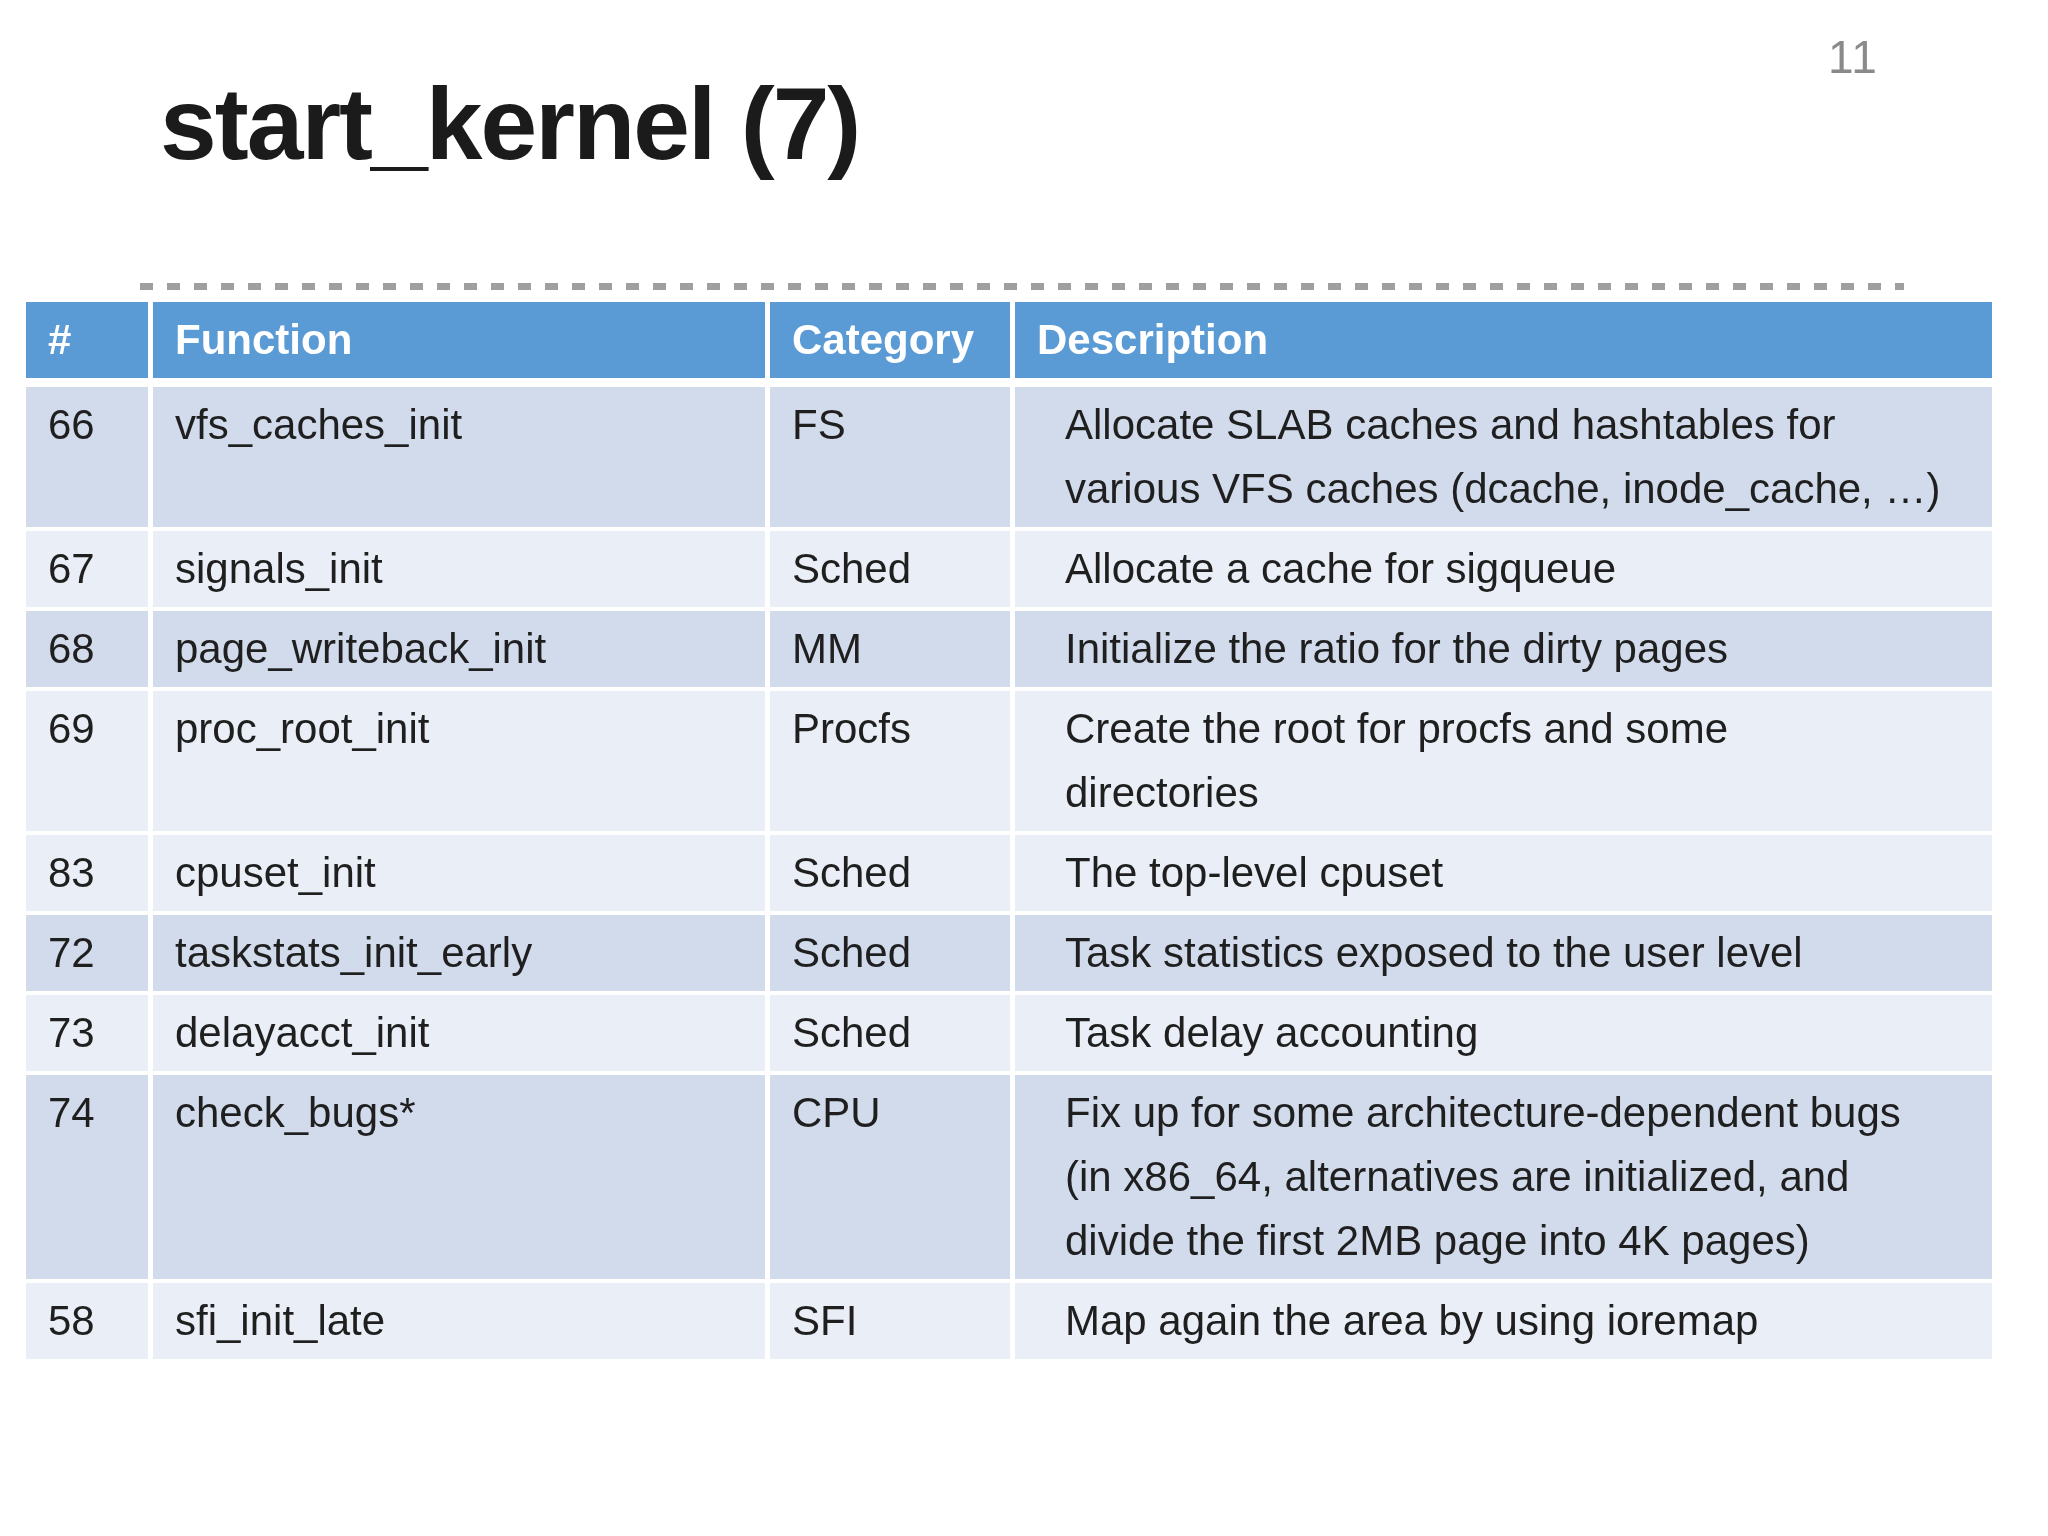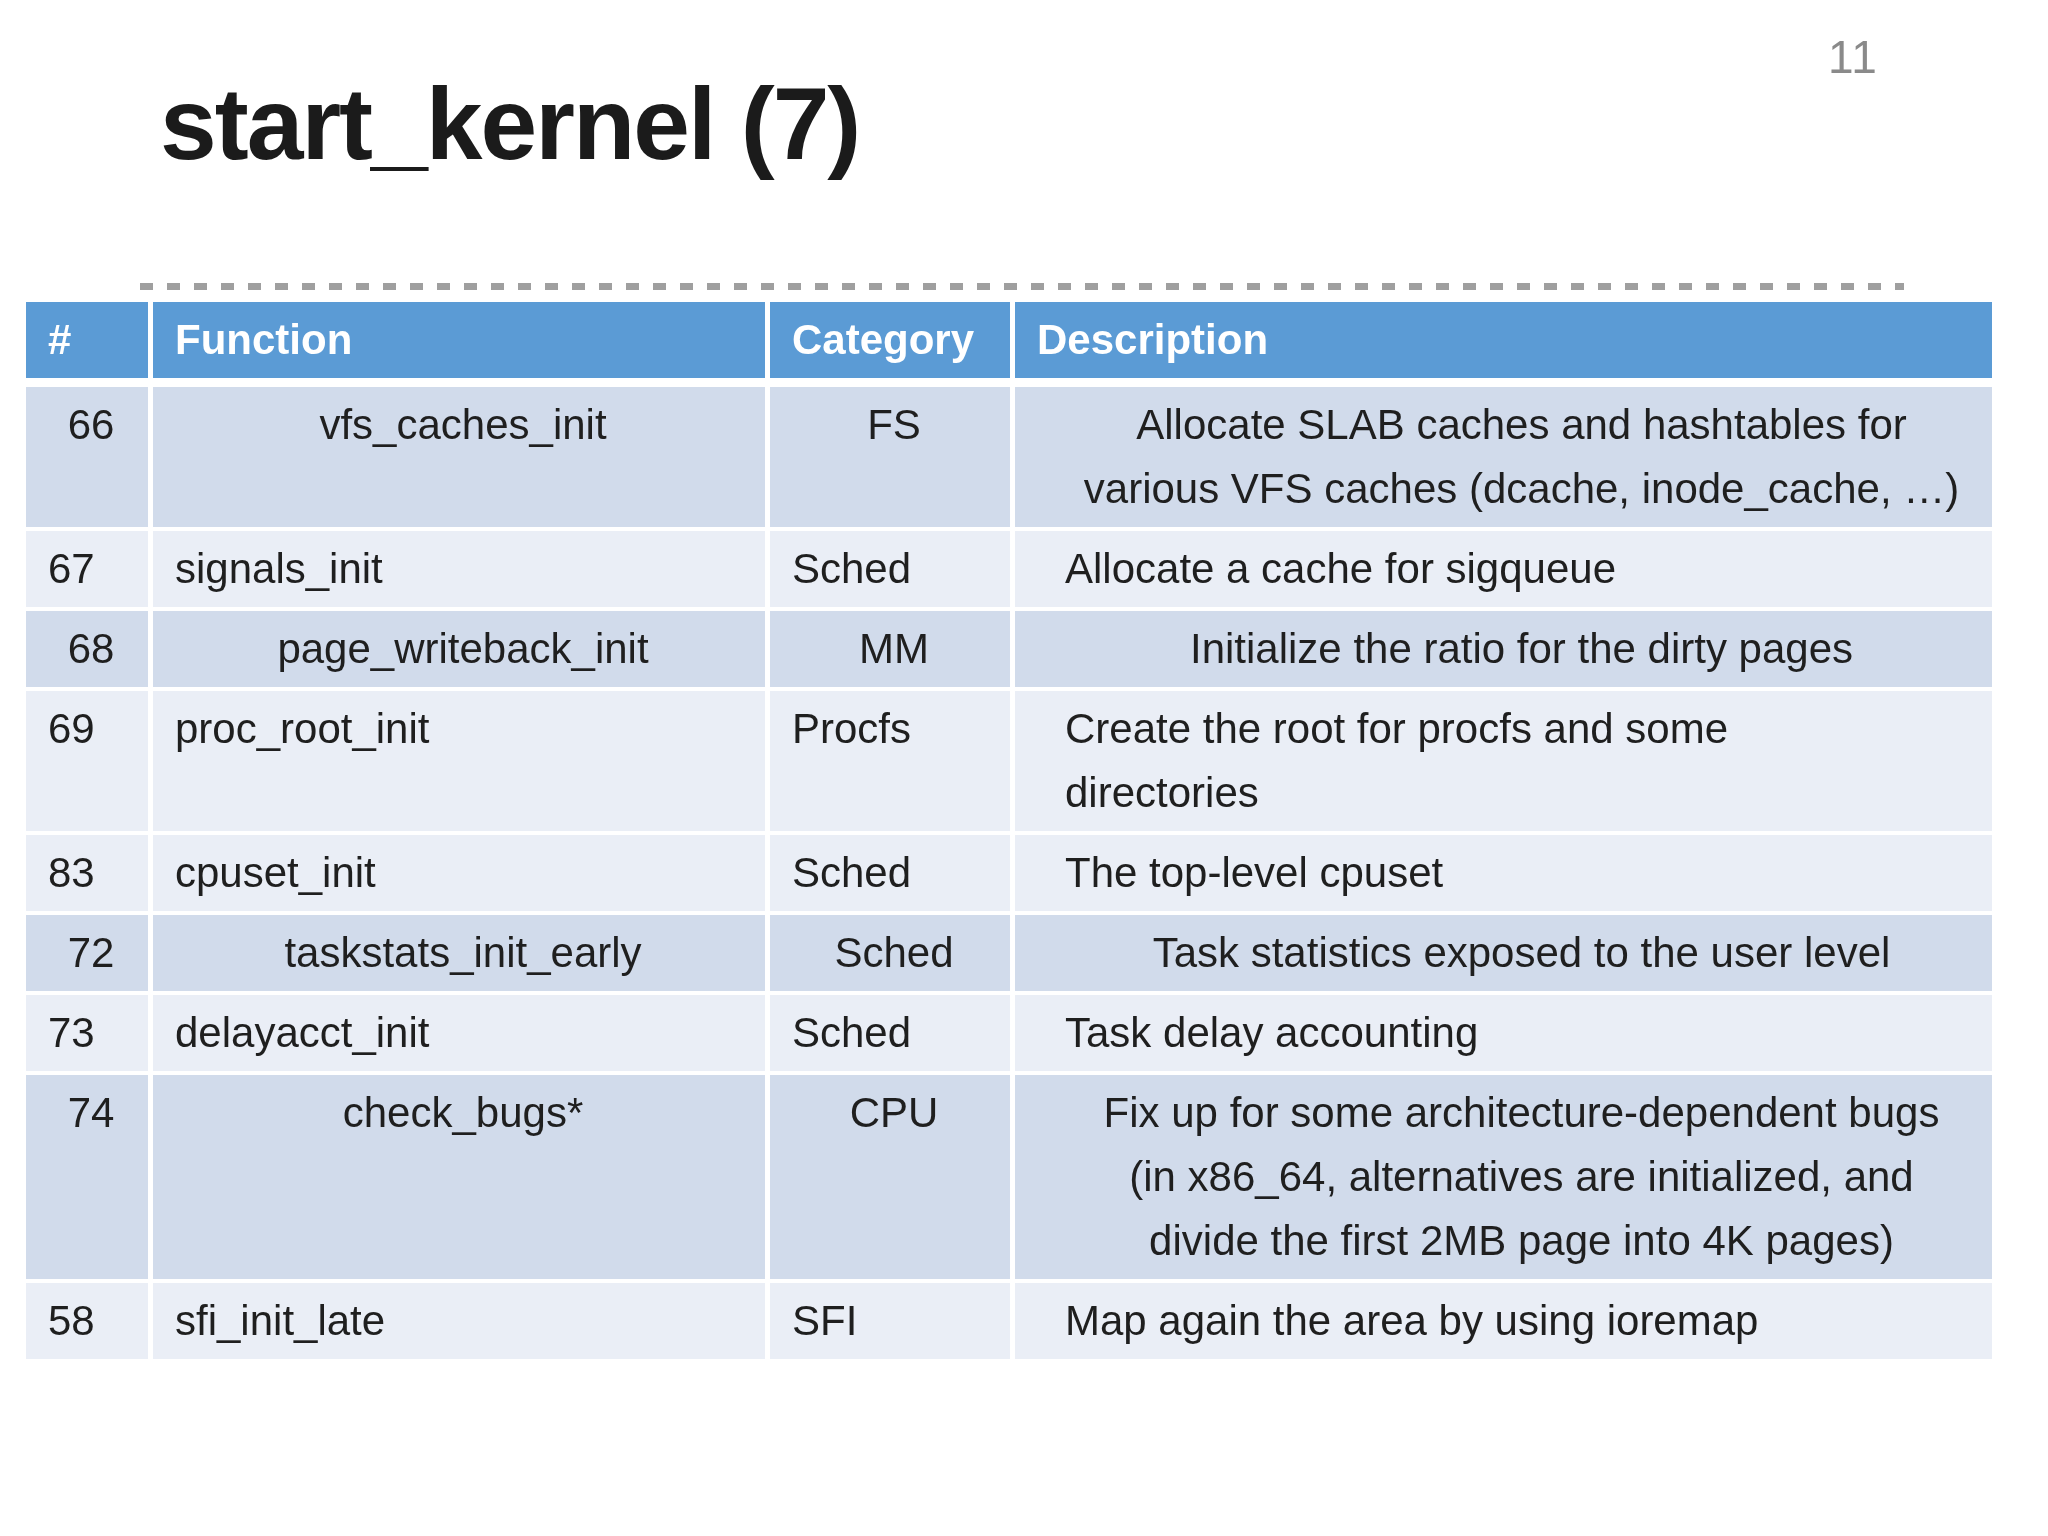--- a/index.html
+++ b/index.html
@@ -54,21 +54,21 @@
     font-size:42px;line-height:64px;
     padding:6px 14px 6px 22px;
     overflow:hidden;white-space:nowrap;
   }
   .fn-table th{
     background:var(--header-bg);
     color:var(--header-text);
     font-weight:bold;text-align:left;
     border-bottom:5px solid #ffffff;
   }
-  .fn-table tr.band-dark td{background:var(--row-dark);text-align:center;}
+  .fn-table tr.band-dark td{background:var(--row-dark);}
   .fn-table tr.band-light td{background:var(--row-light);}
   .desc-line{white-space:nowrap;margin-left:28px;}
 </style>
 </head>
 <body>
 
 <div class="page-number">11</div>
 
 <h1 class="slide-title">start_kernel (7)</h1>
 

